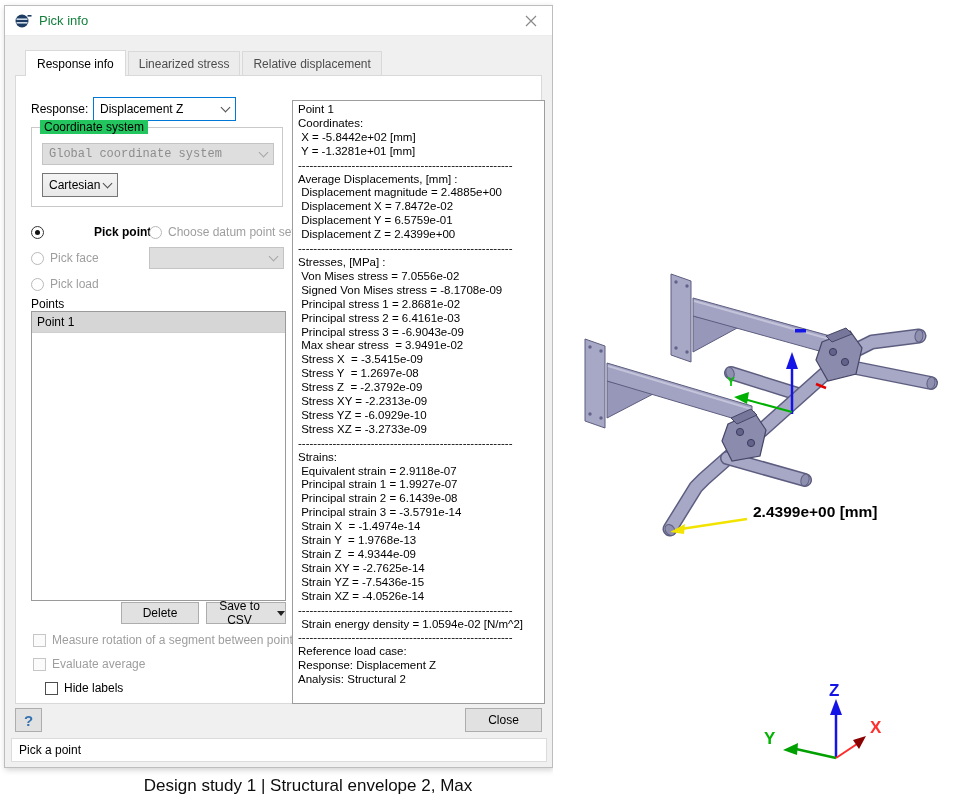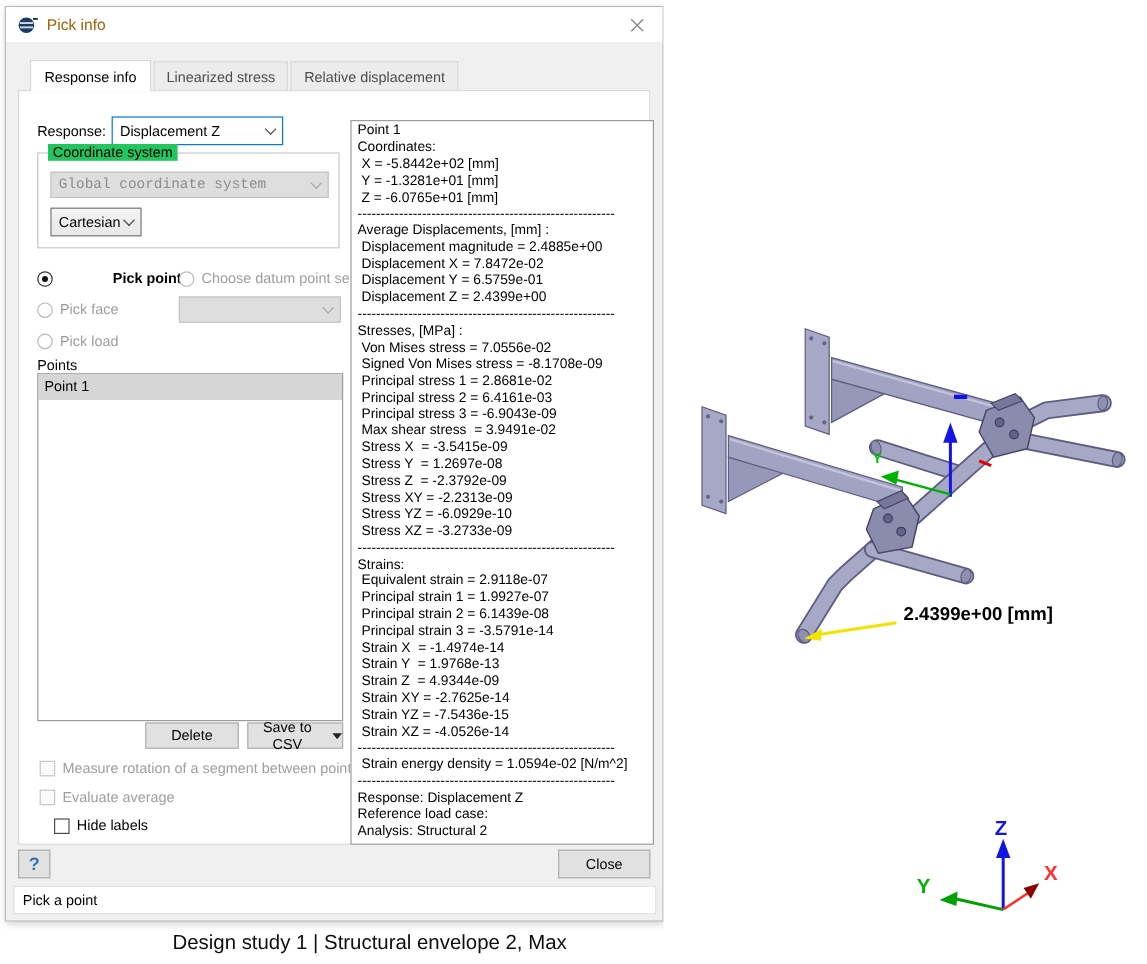--- a/index.html
+++ b/index.html
@@ -2,21 +2,21 @@
 <html><head>
 <meta charset="utf-8">
 <style>
   * { box-sizing: border-box; margin: 0; padding: 0; }
   html,body { width:956px; height:803px; background:#ffffff; font-family:"Liberation Sans","DejaVu Sans",sans-serif; position:relative; overflow:hidden; }
 
   
   .dialog { position:absolute; left:4px; top:5px; width:549px; height:763px; background:#f0f0f0; border:1px solid #bdbdbd; box-shadow:1px 2px 6px rgba(0,0,0,.18); }
   .titlebar { position:absolute; left:0; top:0; width:100%; height:30px; background:#ffffff; border-bottom:1px solid #ececec; display:flex; align-items:center; padding:0 10px; }
   .titlebar .app-icon { width:17px; height:16px; margin-right:7px; flex:0 0 auto; }
-  .titlebar .title { font-size:13px; color:#a16207; }
+  .titlebar .title { font-size:13px; color:#15803d; }
   .close-x { position:absolute; right:10px; top:5px; width:22px; height:20px; display:flex; align-items:center; justify-content:center; cursor:pointer; }
 
   
   .tabs { position:absolute; left:20px; top:44px; display:flex; align-items:flex-end; z-index:3; }
   .tab { padding:5px 10px 5px; font-size:12px; background:#ececec; border:1px solid #d9d9d9; border-bottom:none; margin-right:2px; color:#4d4d4d; height:24px; }
   .tab.active { background:#ffffff; color:#000; height:26px; padding:6px 11px; margin-bottom:-1px; }
 
   .pane { position:absolute; left:10px; top:69px; width:527px; height:629px; background:#ffffff; border:1px solid #d9d9d9; z-index:2; }
 
   .lbl { font-size:12px; color:#000; position:absolute; }
@@ -153,21 +153,20 @@
     <div class="check-row" style="left:17px; top:605px;padding-left:12px;">
       <span class="cbox"></span>
       <span>Hide labels</span>
     </div>
 
     <div class="report">
         <div class="report-line">Point 1</div>
         <div class="report-line">Coordinates:</div>
         <div class="report-line"> X = -5.8442e+02 [mm]</div>
         <div class="report-line"> Y = -1.3281e+01 [mm]</div>
-        <div class="report-line"> Z = -6.0765e+01 [mm]</div>
         <div class="report-line">--------------------------------------------------------</div>
         <div class="report-line">Average Displacements, [mm] :</div>
         <div class="report-line"> Displacement magnitude = 2.4885e+00</div>
         <div class="report-line"> Displacement X = 7.8472e-02</div>
         <div class="report-line"> Displacement Y = 6.5759e-01</div>
         <div class="report-line"> Displacement Z = 2.4399e+00</div>
         <div class="report-line">--------------------------------------------------------</div>
         <div class="report-line">Stresses, [MPa] :</div>
         <div class="report-line"> Von Mises stress = 7.0556e-02</div>
         <div class="report-line"> Signed Von Mises stress = -8.1708e-09</div>
@@ -189,22 +188,22 @@
         <div class="report-line"> Principal strain 3 = -3.5791e-14</div>
         <div class="report-line"> Strain X  = -1.4974e-14</div>
         <div class="report-line"> Strain Y  = 1.9768e-13</div>
         <div class="report-line"> Strain Z  = 4.9344e-09</div>
         <div class="report-line"> Strain XY = -2.7625e-14</div>
         <div class="report-line"> Strain YZ = -7.5436e-15</div>
         <div class="report-line"> Strain XZ = -4.0526e-14</div>
         <div class="report-line">--------------------------------------------------------</div>
         <div class="report-line"> Strain energy density = 1.0594e-02 [N/m^2]</div>
         <div class="report-line">--------------------------------------------------------</div>
+        <div class="report-line">Reference load case:</div>
         <div class="report-line">Response: Displacement Z</div>
-        <div class="report-line">Reference load case:</div>
         <div class="report-line">Analysis: Structural 2</div>
       </div>
   </div>
 
   <button class="btn" style="left:10px; top:702px; width:27px; height:24px;">
     <span class="help-q">?</span>
   </button>
   <button class="btn" style="left:460px; top:702px; width:77px; height:24px;">
     <span>Close</span>
   </button>

